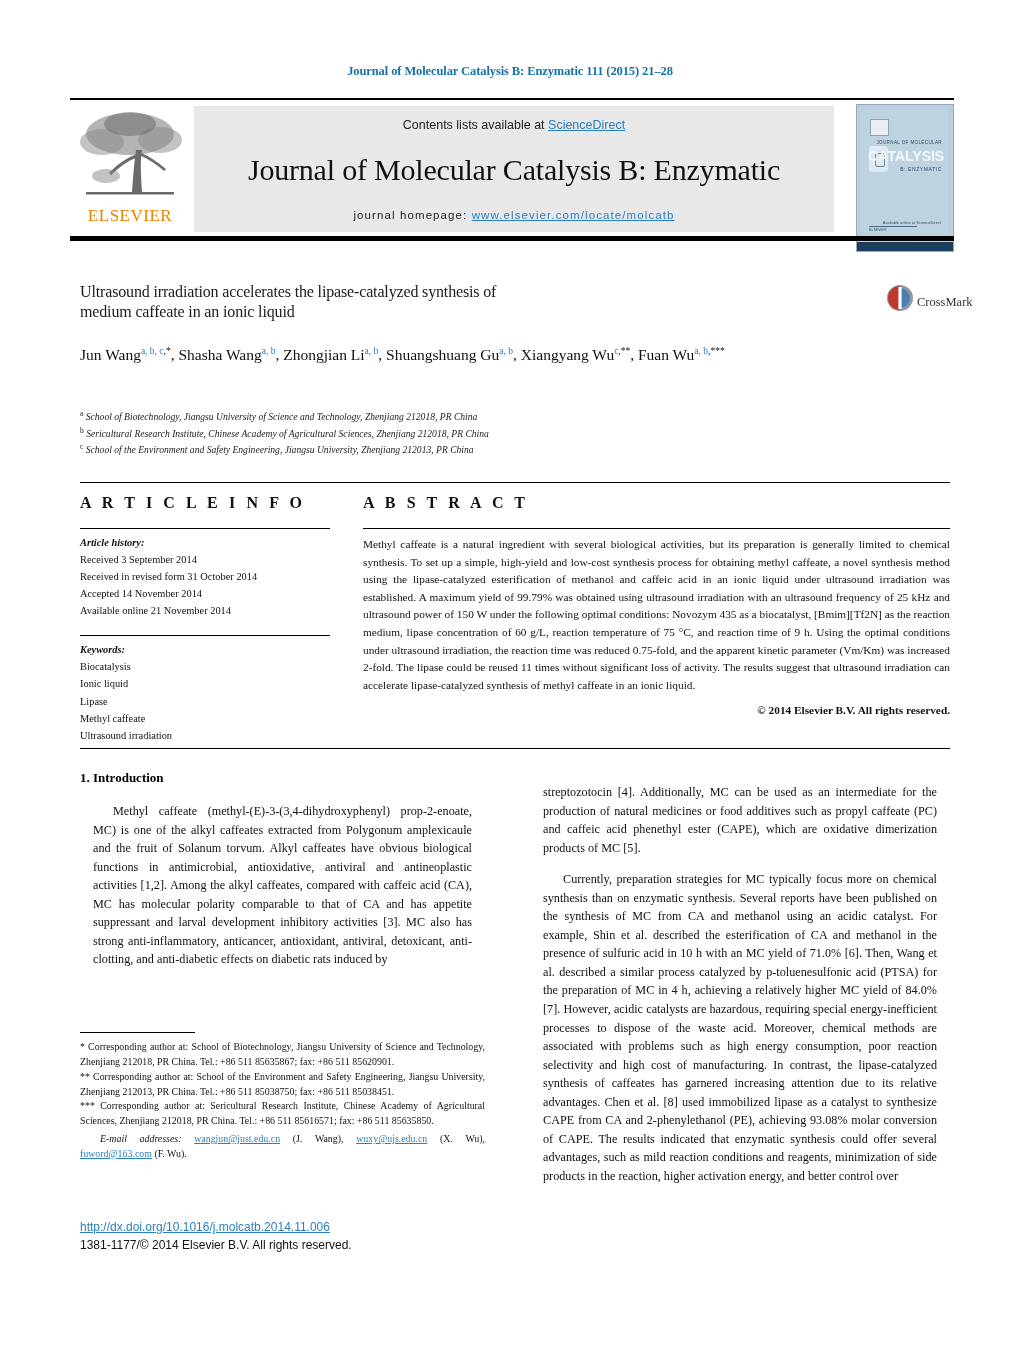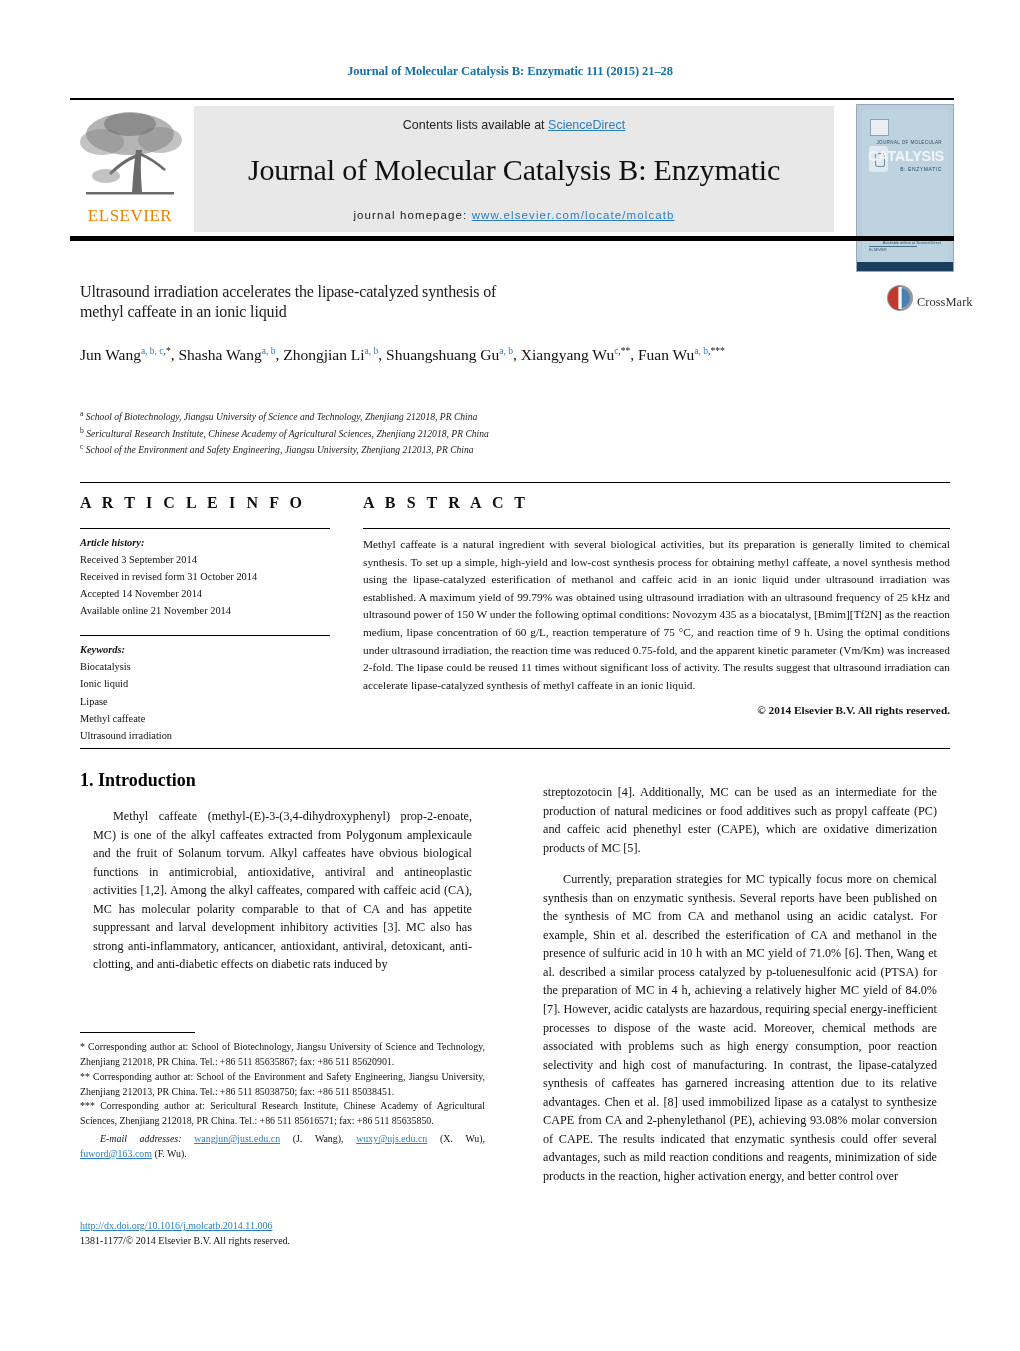--- a/index.html
+++ b/index.html
@@ -110,21 +110,21 @@
     margin-top: 22px;
     color: #222;
   }
   .homepage-url { color: #2a7fc1; }
 
   .cover-thumb {
     position: absolute;
     top: 6px;
     left: 786px;
     width: 98px;
-    height: 168px;
+    height: 148px;
     border: 1px solid #9aa7b4;
     background: #b9cfdd;
     box-sizing: border-box;
     overflow: hidden;
   }
   .cover-inner {
     position: absolute;
     inset: 5px;
     background: #bed3e0;
   }
@@ -338,21 +338,21 @@
   }
   .col-right {
     position: absolute;
     top: 770px;
     left: 530px;
     width: 420px;
   }
   .sec-head {
     font-family: "Liberation Serif", serif;
     font-weight: bold;
-    font-size: 18px;
+    font-size: 13px;
     margin: 0 0 16px 0;
   }
   .bodytext {
     font-family: "Liberation Serif", serif;
     font-size: 12.2px;
     line-height: 1.52;
     text-align: justify;
     color: #111;
     margin: 13px;
   }
@@ -380,22 +380,22 @@
     text-align: justify;
   }
   .fn-email { margin-top: 3px; text-indent: 20px; }
   .fn-email .lbl { font-style: italic; }
   .mail { color: #2a7fc1; }
   .doi-block {
     position: absolute;
     top: 1218px;
     left: 80px;
     width: 420px;
-    font-family: Liberation Serif, serif;
-    font-size: 10px;
+    font-family: Liberation Sans, sans-serif;
+    font-size: 12px;
     line-height: 1.5;
   }
   .doi-link { color: #2a7fc1; }
   .issn-line { color: #111; }
 </style>
 </head>
 <body>
 
 <div class="page">
 
@@ -445,21 +445,21 @@
       </div>
       <div class="cover-band"></div>
     </div>
 
     <div class="masthead-rule-bottom"></div>
   </div>
 
   <div class="title-block">
     <h1 class="paper-title">
       <span>Ultrasound irradiation accelerates the lipase-catalyzed synthesis of</span><br>
-      <span>methyl caffeate in an ionic liquid</span>
+      <span>medium caffeate in an ionic liquid</span>
     </h1>
     <div class="authors">
       <span><span>Jun Wang</span><sup class="aff">a, b, c</sup><sup class="star">,*</sup></span>,
       <span><span>Shasha Wang</span><sup class="aff">a, b</sup></span>,
       <span><span>Zhongjian Li</span><sup class="aff">a, b</sup></span>,
       <span><span>Shuangshuang Gu</span><sup class="aff">a, b</sup></span>,
       <span><span>Xiangyang Wu</span><sup class="aff">c</sup><sup class="star">,**</sup></span>,
       <span><span>Fuan Wu</span><sup class="aff">a, b</sup><sup class="star">,***</sup></span>
     </div>
   </div>

